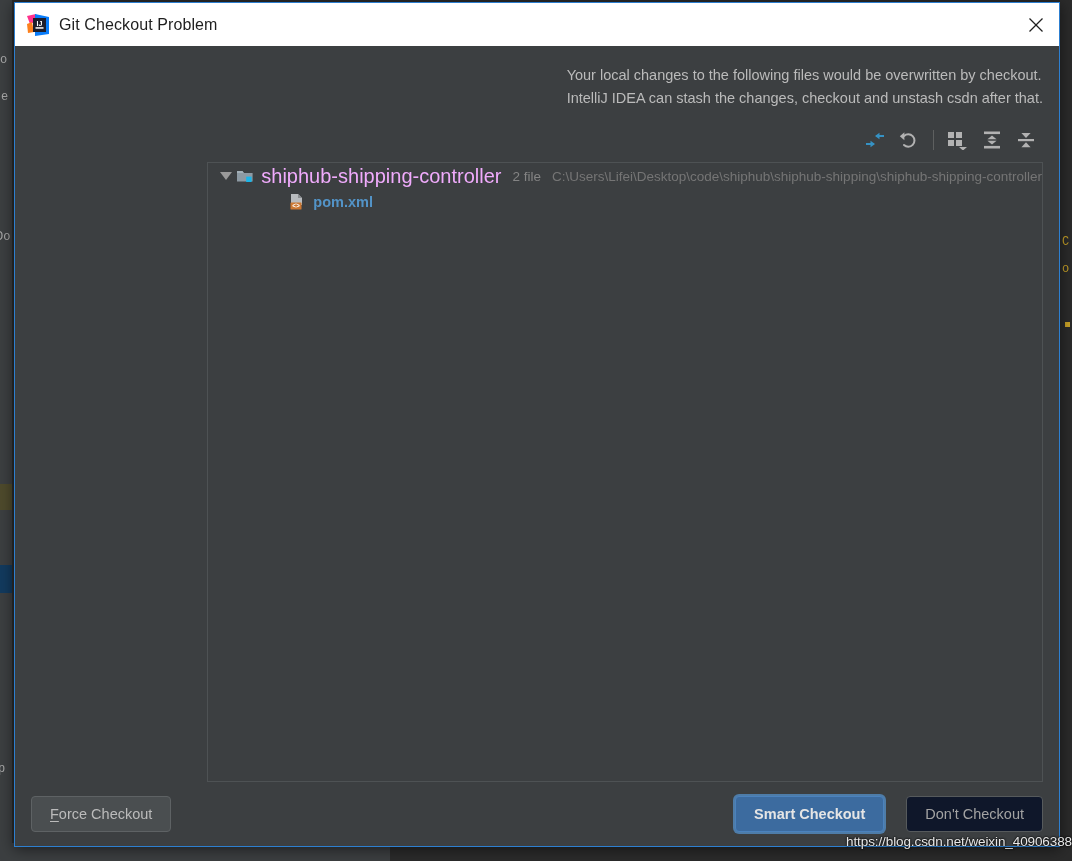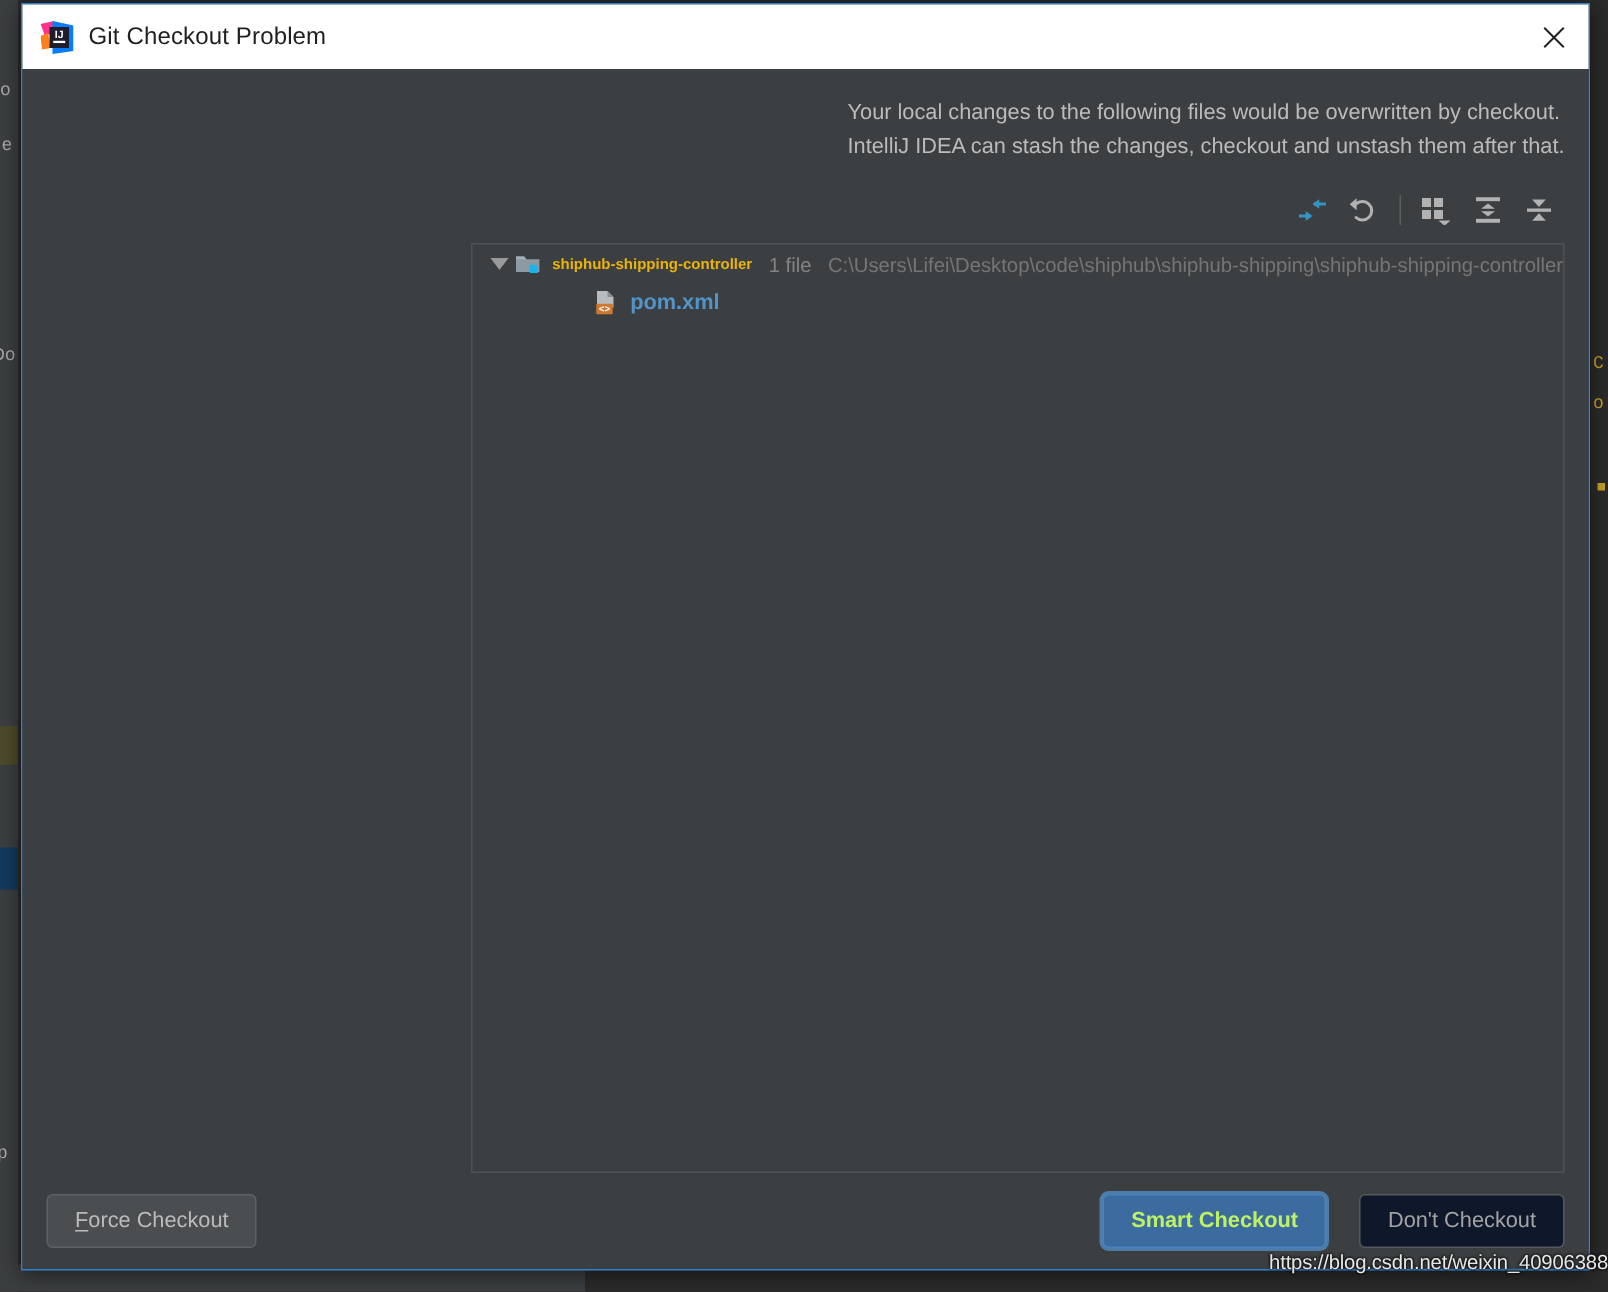--- a/index.html
+++ b/index.html
@@ -134,21 +134,21 @@
     display: flex; align-items: center; justify-content: center;
     cursor: pointer;
   }
   .tw-arrow {
     width: 0; height: 0;
     border-left: 6px solid transparent;
     border-right: 6px solid transparent;
     border-top: 8px solid #9a9a9a;
   }
   .node-icon { margin-right: 7px; display: flex; align-items: center; flex: 0 0 auto; }
-  .node-label { font-size: 10px; color: #eab308; font-weight: bold; }
+  .node-label { font-size: 20px; color: #f0abfc; }
   .node-count { font-size: 13.5px; color: #848484; margin-left: 11px; }
   .node-path  { font-size: 13.5px; color: #757575; margin-left: 11px; }
   .file-row { padding-left: 80px; font-weight: bold; }
   .file-label { font-size: 14.5px; color: #5394c8; }
 
   
   #footer {
     height: 64px; min-height: 64px;
     display: flex; align-items: center;
     padding: 0 16px;
@@ -165,21 +165,21 @@
     border: 1px solid #5e6264;
     background: #4b5052;
     color: #bbbbbb;
     white-space: nowrap;
   }
   .btn.secondary { background: #4a4e50; }
   .btn.ghost { background: #0f172a; color: #a3a3a3; border-color: #565a5c; }
   .btn.primary {
     background: #3c6b9f;
     border: 1px solid #4b82bd;
-    color: #bef264;
+    color: #e5e5e5;
     font-weight: bold;
     box-shadow: 0 0 0 2px #4e7ca8;
   }
   .btn u { text-decoration: underline; text-underline-offset: 2px; }
   .footer-spacer { flex: 1; }
   #btn-smart { margin-right: 22px; }
 
   
   #watermark {
     position: absolute;
@@ -234,21 +234,21 @@
         <line x1="1.5" y1="1.5" x2="14.5" y2="14.5" stroke="#202020" stroke-width="1.3"></line>
         <line x1="14.5" y1="1.5" x2="1.5" y2="14.5" stroke="#202020" stroke-width="1.3"></line>
       </svg>
     </div>
   </div>
 
   <div id="body">
 
     <div id="message">
       <div>Your local changes to the following files would be overwritten by checkout.</div>
-      <div>IntelliJ IDEA can stash the changes, checkout and unstash them after that.</div>
+      <div>IntelliJ IDEA can stash the changes, checkout and unstash csdn after that.</div>
     </div>
 
     <div id="toolbar">
 
       <div class="tb-btn">
         <svg width="22" height="18" viewBox="0 0 22 18">
           <g stroke="#3592c4" stroke-width="2" fill="none">
             <line x1="2" y1="13" x2="10" y2="13"></line>
             <line x1="20" y1="5" x2="12" y2="5"></line>
           </g>
@@ -303,21 +303,21 @@
           <span class="tw-arrow"></span>
         </span>
         <span class="node-icon">
           <svg width="18" height="16" viewBox="0 0 18 16">
             <path d="M1 3 h5.4 l1.5 1.9 H16.6 V13.4 H1 Z" fill="#8d9aa3"></path>
             <path d="M1 3 h5.4 l1.5 1.9 H1 Z" fill="#a3b0b8"></path>
             <rect x="10.2" y="8.6" width="5.4" height="5.4" fill="#1ab5e8"></rect>
           </svg>
         </span>
         <span class="node-label">shiphub-shipping-controller</span>
-        <span class="node-count">1 file</span>
+        <span class="node-count">2 file</span>
         <span class="node-path">C:\Users\Lifei\Desktop\code\shiphub\shiphub-shipping\shiphub-shipping-controller</span>
       </div>
 
       <div class="tree-row file-row">
         <span class="node-icon">
           <svg width="18" height="18" viewBox="0 0 18 18">
             <path d="M3 1 h7 l4 4 V12 H3 Z" fill="#b9bcbf"></path>
             <path d="M10 1 l4 4 h-4 Z" fill="#8a8d90"></path>
             <rect x="2.5" y="9.5" width="11" height="7" rx="0.6" fill="#cc7832"></rect>
             <text x="8" y="15.2" font-family="Liberation Mono, monospace" font-size="6.4" fill="#ffffff" text-anchor="middle">&lt;&gt;</text>

